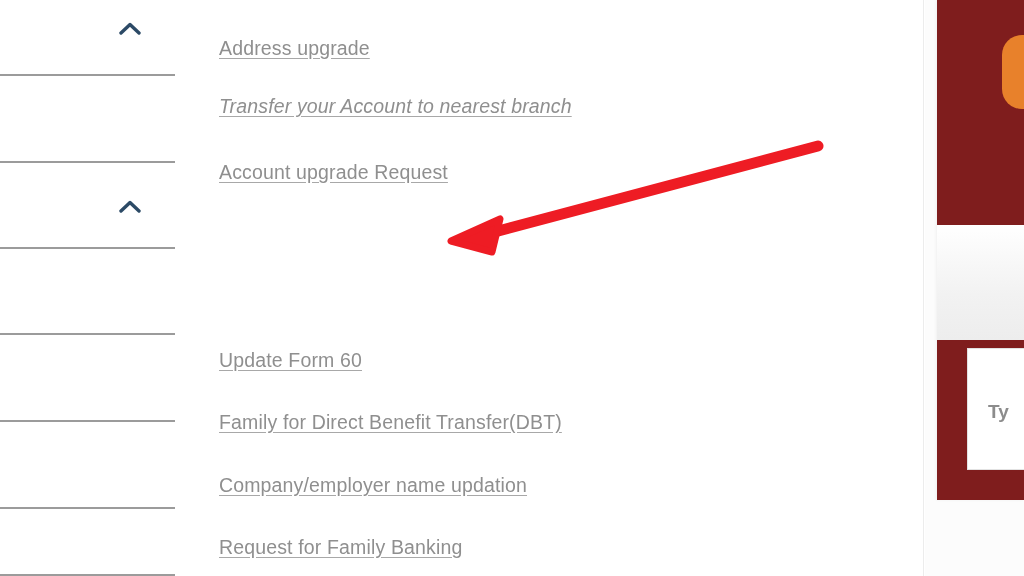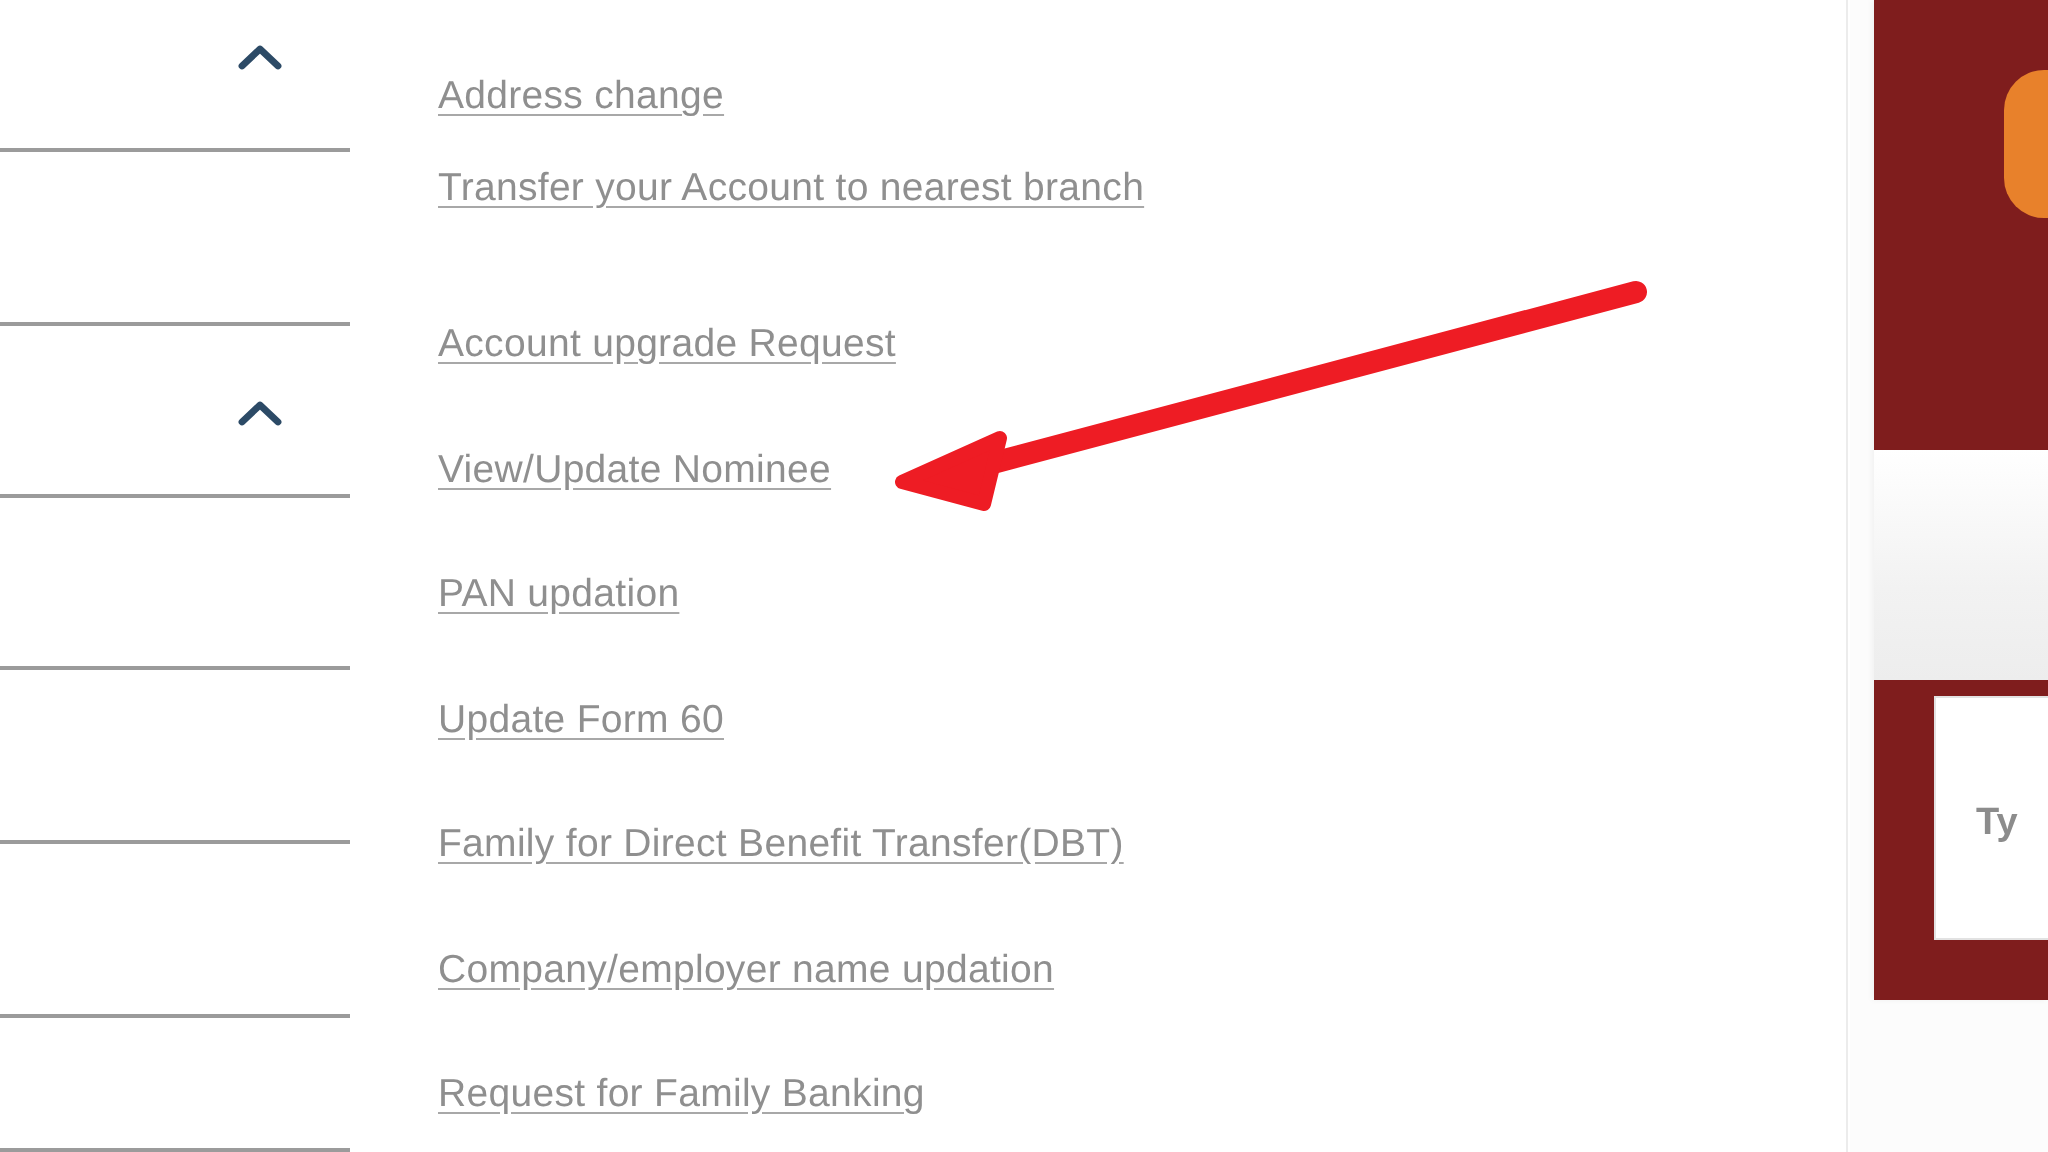--- a/index.html
+++ b/index.html
@@ -170,25 +170,23 @@
         </span>
       </div>
       <div class="acc-row" style="top: 249px; height: 86px;"></div>
       <div class="acc-row" style="top: 335px; height: 87px;"></div>
       <div class="acc-row" style="top: 422px; height: 87px;"></div>
       <div class="acc-row" style="top: 509px; height: 67px;"></div>
     </div>
 
   <div id="center">
 
-  <a class="svc-link" style="top: 38px;">Address change</a>
-      <a class="svc-link" style="top: 84px;">Transfer your Account to nearest branch</a>
+  <a class="svc-link" style="top: 38px;">Address upgrade</a>
+      <a class="svc-link" style="top: 96px; font-style: italic;">Transfer your Account to nearest branch</a>
       <a class="svc-link" style="top: 162px;">Account upgrade Request</a>
-      <a class="svc-link" style="top: 225px;">View/Update Nominee</a>
-      <a class="svc-link" style="top: 287px;">PAN updation</a>
       <a class="svc-link" style="top: 350px;">Update Form 60</a>
       <a class="svc-link" style="top: 412px;">Family for Direct Benefit Transfer(DBT)</a>
       <a class="svc-link" style="top: 537px;">Request for Family Banking</a>
       <a class="svc-link" style="top: 475px;">Company/employer name updation</a>
     </div>
 
   <div id="right">
     <div id="right-inner">
       <div id="chat-avatar"></div>
       <div id="chat-body-fade"></div>

